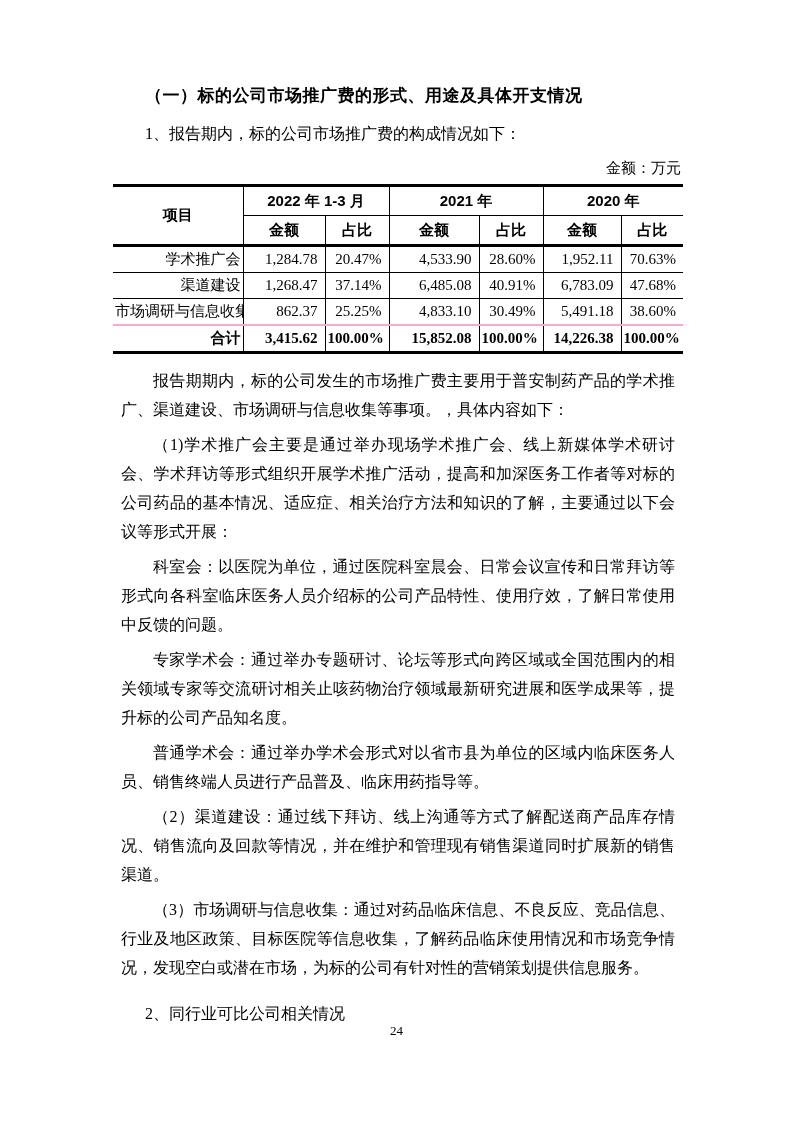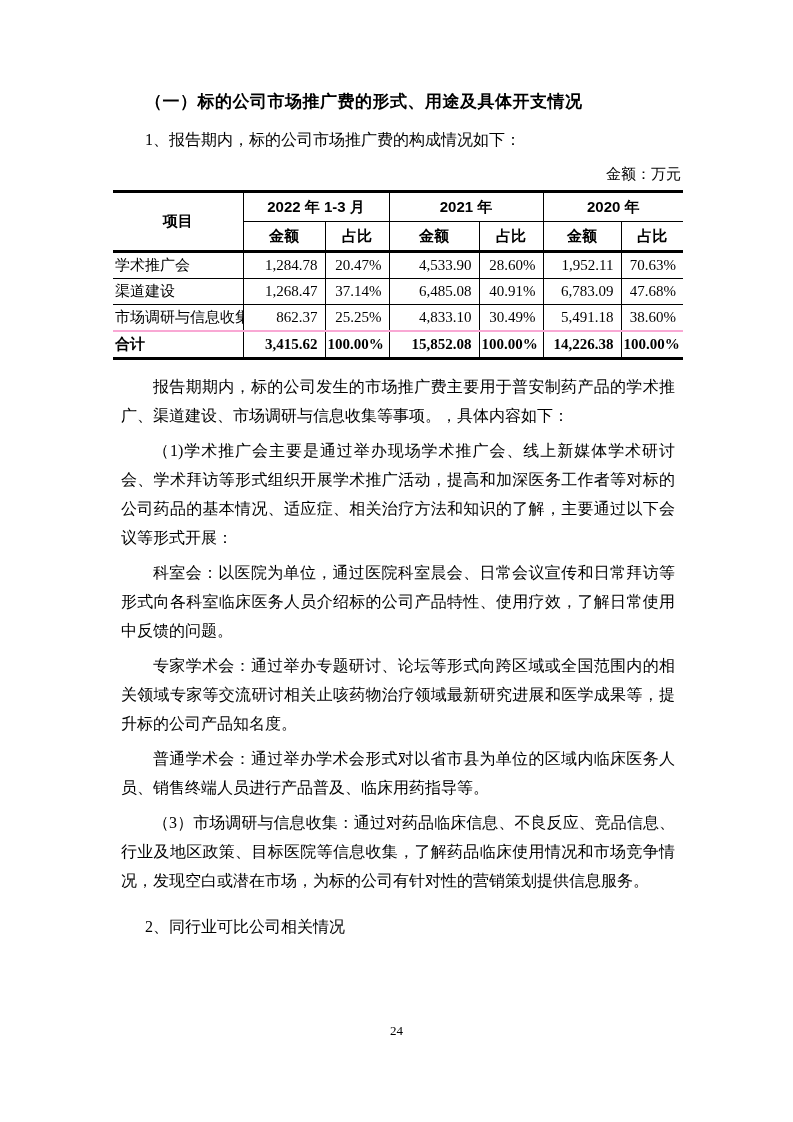--- a/index.html
+++ b/index.html
@@ -7,21 +7,21 @@
     position:relative;
     width:793px; height:1122px;
     margin:0 auto;
     background:#ffffff;
     color:#000;
     font-family:"Liberation Serif","DejaVu Serif",serif;
     overflow:hidden;
   }
   .content {
     position:absolute;
-    left:113px; top:90px;
+    left:113px; top:84px;
     width:570px;
   }
   .section-heading {
     font-family:"Liberation Sans","DejaVu Sans",sans-serif;
     font-size:17px;
     font-weight:bold;
     margin:0;
     padding-left:32px;
     letter-spacing:0.5px;
     line-height:24px;
@@ -54,21 +54,21 @@
   .fee-table tr > *:first-child { border-left:none; }
   .fee-table tr > *:last-child  { border-right:none; }
   .fee-table thead th {
     font-family:"Liberation Sans","DejaVu Sans",sans-serif;
     font-weight:bold;
     text-align:center;
     height:24px;
   }
   .fee-table thead { border-bottom:3px solid #000000; }
   .fee-table td { height:21px; }
-  .fee-table td.item { text-align:left; }
+  .fee-table td.item { text-align:right; }
   .fee-table td.num  { text-align:right; padding-right:7px; }
   .fee-table tfoot td { border-top:2px solid #f9a8d4; font-weight:bold; }
   .fee-table tfoot td.item { font-family:"Liberation Sans","DejaVu Sans",sans-serif; }
   .body-text { margin-top:8px; }
   .body-text p {
     font-size:16px;
     line-height:29px;
     text-align:justify;
     text-indent:2em;
     margin:6px 8px;
@@ -167,20 +167,21 @@
         </tr>
       </tfoot>
     </table>
 
     <div class="body-text">
       <p class="first">报告期期内，标的公司发生的市场推广费主要用于普安制药产品的学术推广、渠道建设、市场调研与信息收集等事项。，具体内容如下：</p>
       <p>（1)学术推广会主要是通过举办现场学术推广会、线上新媒体学术研讨会、学术拜访等形式组织开展学术推广活动，提高和加深医务工作者等对标的公司药品的基本情况、适应症、相关治疗方法和知识的了解，主要通过以下会议等形式开展：</p>
       <p>科室会：以医院为单位，通过医院科室晨会、日常会议宣传和日常拜访等形式向各科室临床医务人员介绍标的公司产品特性、使用疗效，了解日常使用中反馈的问题。</p>
       <p>专家学术会：通过举办专题研讨、论坛等形式向跨区域或全国范围内的相关领域专家等交流研讨相关止咳药物治疗领域最新研究进展和医学成果等，提升标的公司产品知名度。</p>
       <p>普通学术会：通过举办学术会形式对以省市县为单位的区域内临床医务人员、销售终端人员进行产品普及、临床用药指导等。</p>
+      <p>（2）渠道建设：通过线下拜访、线上沟通等方式了解配送商产品库存情况、销售流向及回款等情况，并在维护和管理现有销售渠道同时扩展新的销售渠道。</p>
       <p>（3）市场调研与信息收集：通过对药品临床信息、不良反应、竞品信息、行业及地区政策、目标医院等信息收集，了解药品临床使用情况和市场竞争情况，发现空白或潜在市场，为标的公司有针对性的营销策划提供信息服务。</p>
     </div>
 
     <p class="section2-heading">2、同行业可比公司相关情况</p>
 
   </div>
 
   <div class="page-number">24</div>
 </div>
 

